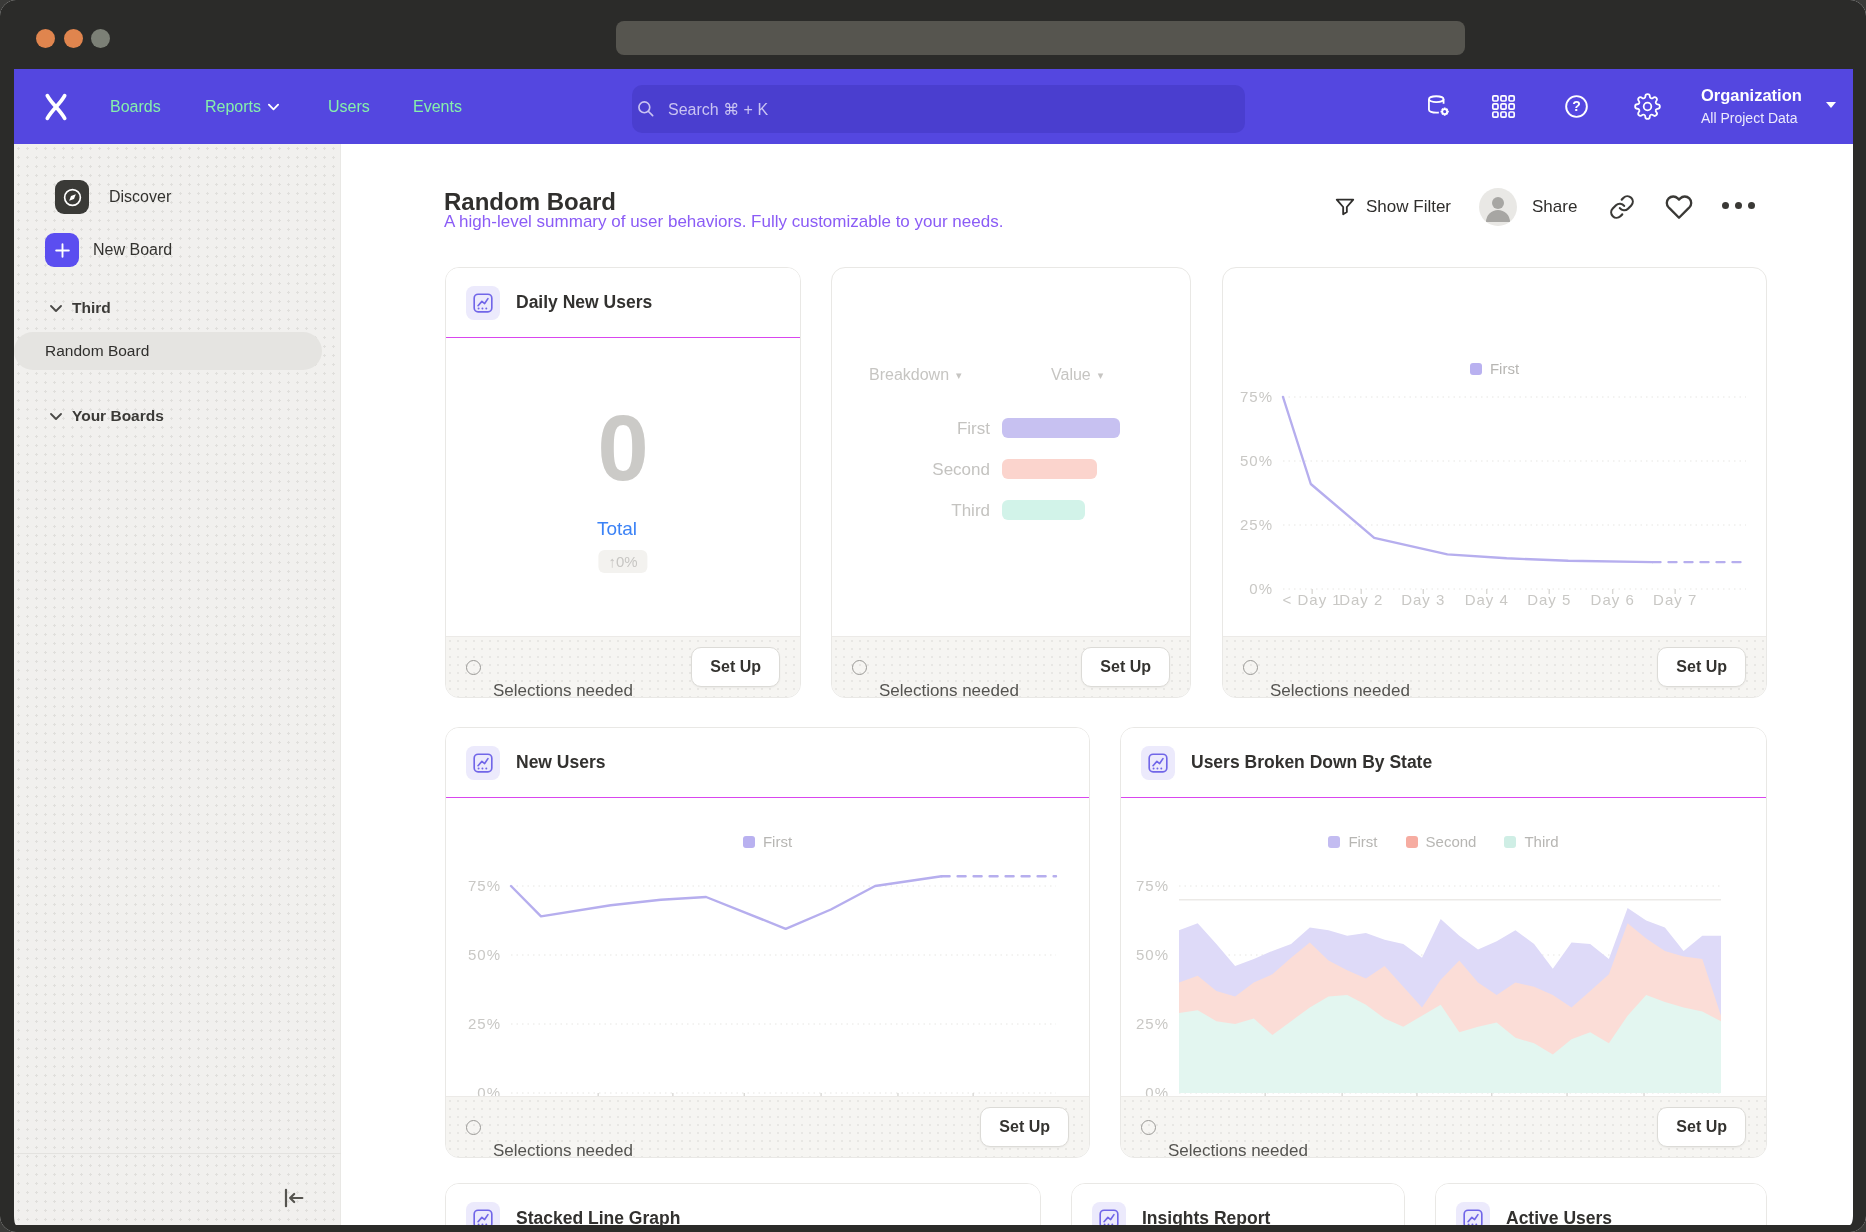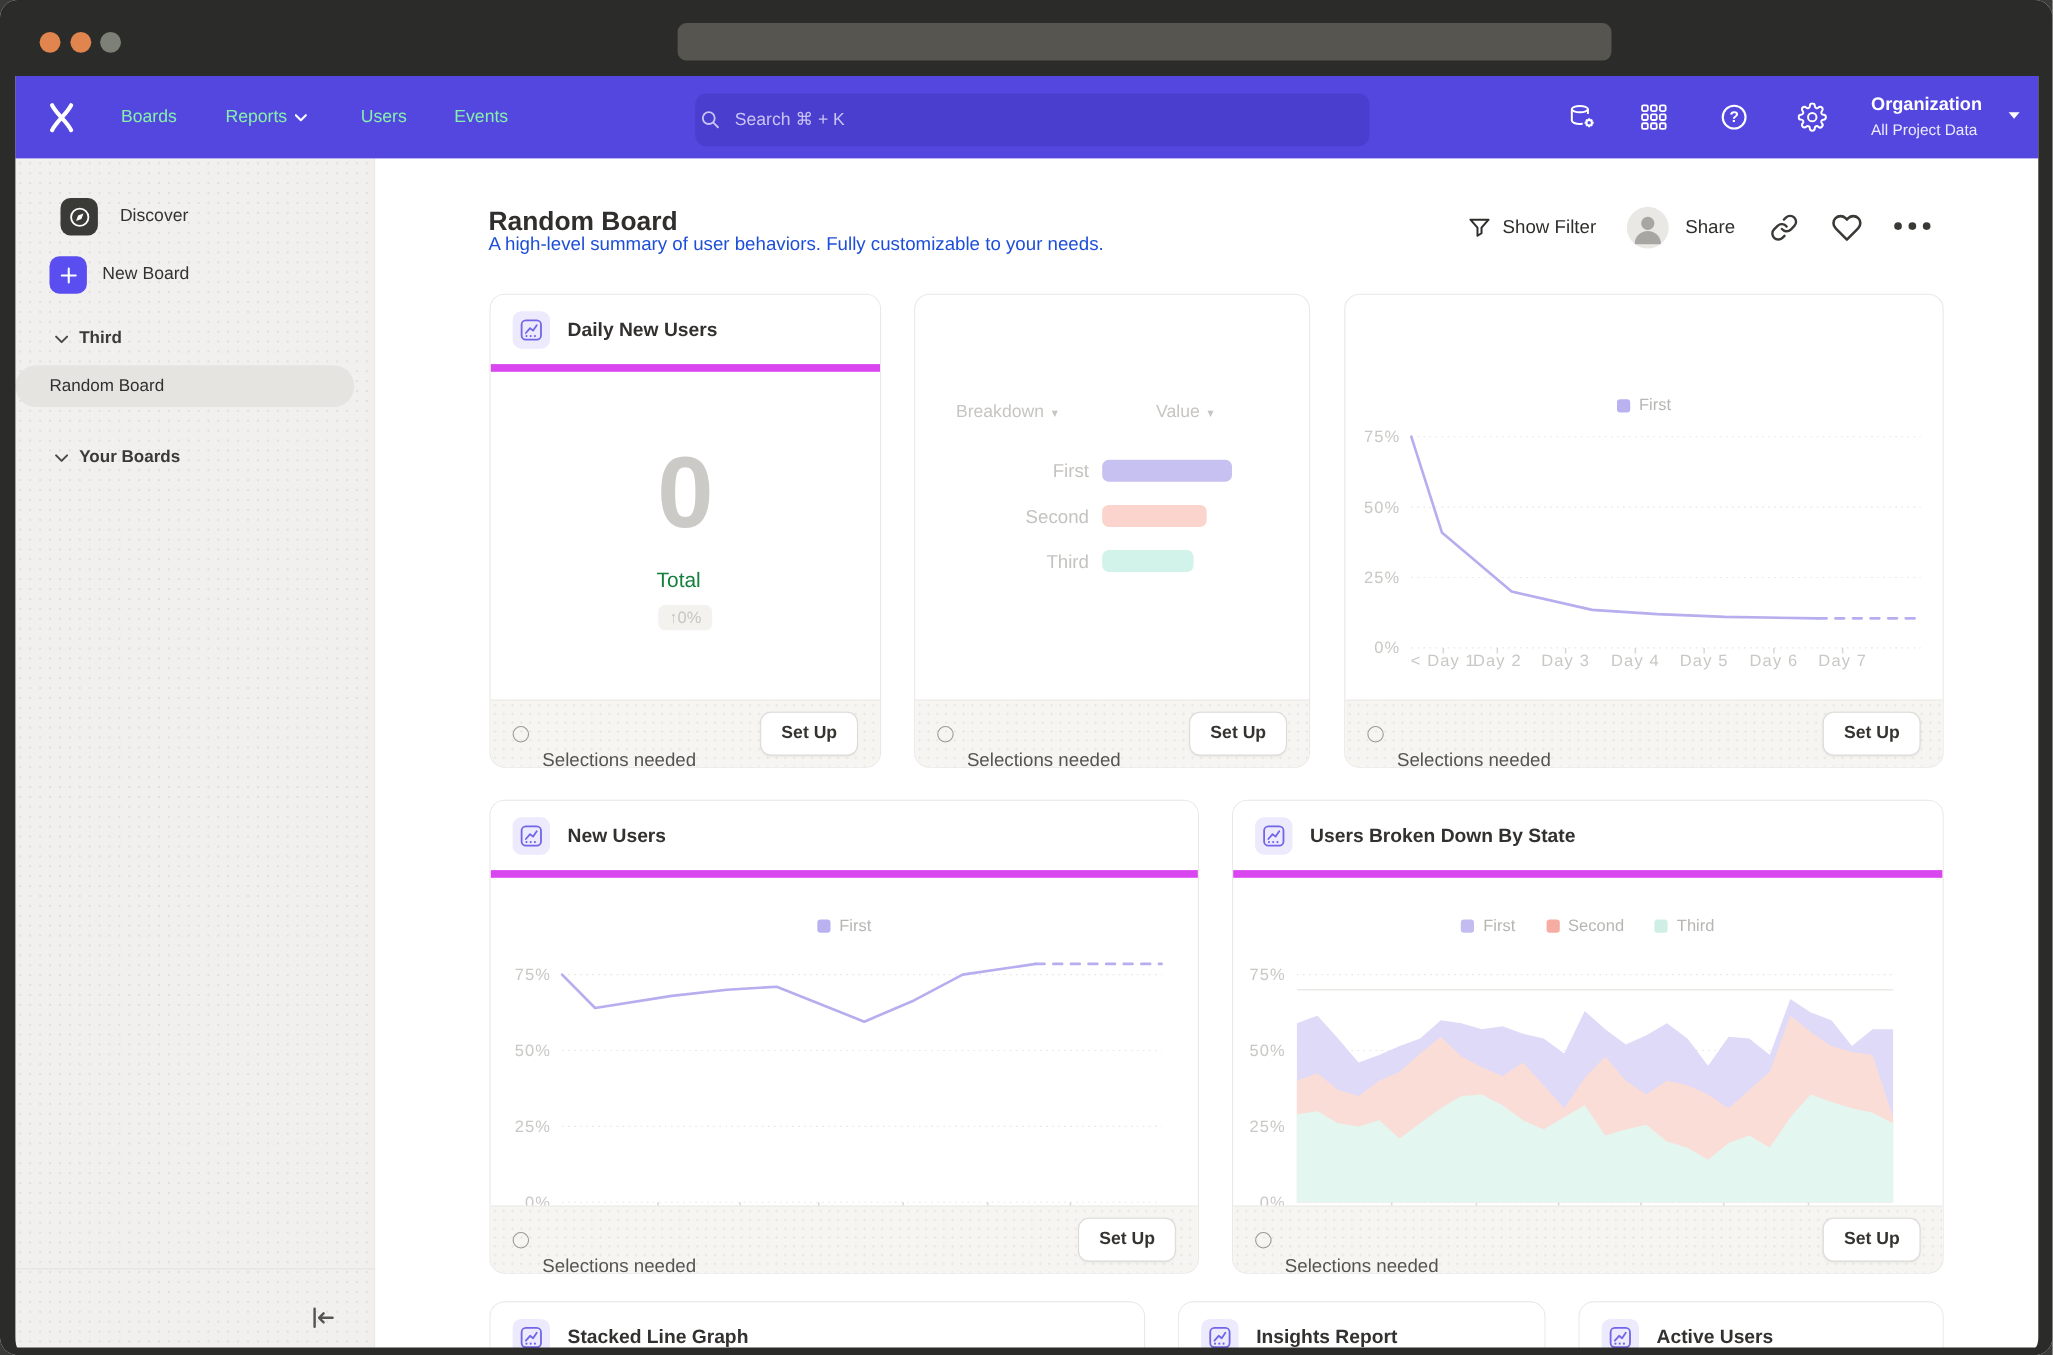--- a/index.html
+++ b/index.html
@@ -33,43 +33,43 @@
   .side-section{position:absolute;display:flex;align-items:center;gap:10px;cursor:pointer;color:#4a4947;}
   .side-section b{font-size:15.5px;color:#3b3a37;font-weight:600;}
   .side-selected{position:absolute;left:0;top:188px;width:308px;height:38px;background:#e5e4e1;border-radius:19px;
                  display:flex;align-items:center;padding-left:31px;box-sizing:border-box;cursor:pointer;}
   .side-selected span{font-size:15.5px;color:#302f2d;font-weight:500;}
   .side-divider{position:absolute;left:0;top:1009px;width:327px;height:1px;background:#e3e2df;}
   .collapse{position:absolute;left:265px;top:1040px;width:28px;height:28px;color:#55544f;cursor:pointer;}
   
   .main{position:absolute;left:341px;top:144px;width:1512px;height:1081px;background:#ffffff;z-index:3;}
   .board-title{position:absolute;left:103px;top:28px;font-size:24px;font-weight:700;color:#302f2d;}
-  .board-sub{position:absolute;left:103px;top:68px;font-size:17px;color:#1d4ed8;}
+  .board-sub{position:absolute;left:103px;top:68px;font-size:17px;color:#8b5cf6;}
   .hctl{position:absolute;top:44px;height:38px;display:flex;align-items:center;gap:10px;cursor:pointer;color:#2f2e2c;}
   .hctl span{font-size:17px;font-weight:500;}
   .avatar{position:absolute;left:1138px;top:44px;width:38px;height:38px;border-radius:50%;background:#e9e8e5;overflow:hidden;cursor:pointer;}
   .dots3{position:absolute;left:1381px;top:58px;display:flex;gap:6px;cursor:pointer;}
   .dots3 i{width:7px;height:7px;border-radius:50%;background:#3a3936;}
   
   .card{position:absolute;background:#fff;border:1px solid #e9e8e5;border-radius:14px;box-sizing:border-box;overflow:hidden;}
-  .card-head{position:absolute;left:0;top:0;right:0;height:70px;border-bottom:7px solid #d946ef;display:flex;align-items:center;padding-left:20px;gap:16px;box-sizing:border-box;background:#fff;}
+  .card-head{position:absolute;left:0;top:0;right:0;height:70px;border-bottom:1px solid #d946ef;display:flex;align-items:center;padding-left:20px;gap:16px;box-sizing:border-box;background:#fff;}
   .chip{width:34px;height:34px;border-radius:8px;display:flex;align-items:center;justify-content:center;flex:0 0 auto;}
   .chip-purple{background:#eceafc;}
   .chip-mint{background:#e4f7f1;}
   .card-title{margin:0;font-size:17.5px;font-weight:700;color:#32312f;}
   .card-foot{position:absolute;left:0;right:0;bottom:0;height:61px;background:#f6f5f2;border-top:1px solid #eceae7;
              background-image:radial-gradient(#e8e7e4 1px,transparent 1.1px);background-size:8px 8px;
              display:flex;align-items:center;padding:0 20px;box-sizing:border-box;}
   .status-circ{width:15px;height:15px;border:1.6px solid #9a9996;border-radius:50%;box-sizing:border-box;margin-right:12px;flex:0 0 auto;}
   .status-text{font-size:17px;color:#555451;margin-top:48px;}
   .setup-btn{margin-left:auto;height:40px;padding:0 18px;background:#fff;border:1px solid #dcdbd7;border-radius:10px;
              font-size:16px;font-weight:700;color:#343330;font-family:inherit;cursor:pointer;box-shadow:0 1px 2px rgba(0,0,0,.05);}
   
   .big-zero{position:absolute;left:0;right:0;top:128px;text-align:center;font-size:92px;font-weight:600;color:#cbcac7;}
-  .total-lab{position:absolute;left:0;right:12px;top:250px;text-align:center;font-size:19px;color:#15803d;}
+  .total-lab{position:absolute;left:0;right:12px;top:250px;text-align:center;font-size:19px;color:#3b82f6;}
   .delta-pill{position:absolute;left:50%;transform:translateX(-50%);top:282px;background:#f3f2ef;border-radius:6px;
               padding:3px 10px;font-size:15px;color:#c7c6c3;}
   
   .col-head{position:absolute;font-size:16px;color:#c6c5c2;display:flex;align-items:center;gap:7px;cursor:pointer;}
   .crow-label{position:absolute;width:120px;text-align:right;font-size:17px;color:#c4c3c0;}
   .crow-bar{position:absolute;height:20px;border-radius:6px;}
   .bar-dots-purple{background-image:radial-gradient(rgba(110,98,220,.30) 1px,transparent 1.2px);background-size:5px 5px;}
   .bar-dots-mint{background-image:radial-gradient(rgba(54,180,150,.40) 1px,transparent 1.2px);background-size:5px 5px;}
   
   .legend{position:absolute;left:0;right:0;text-align:center;}

